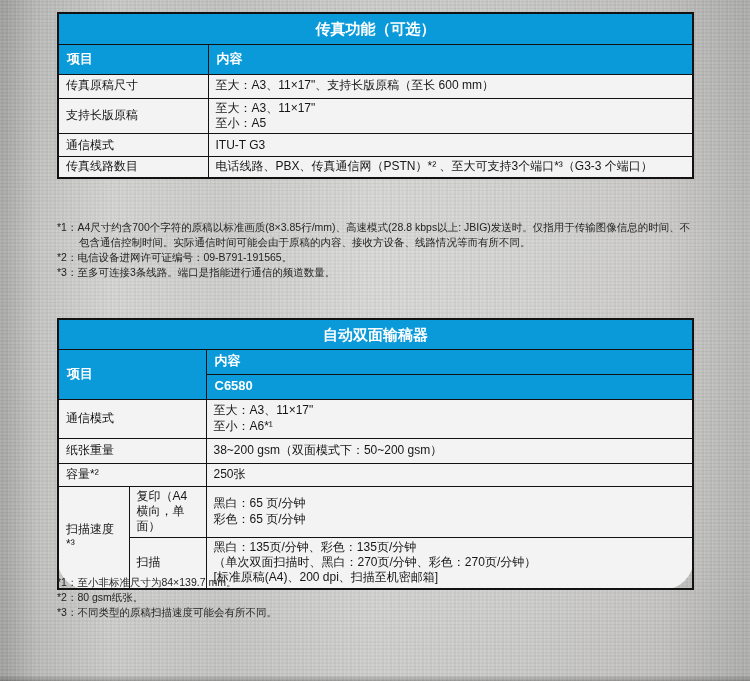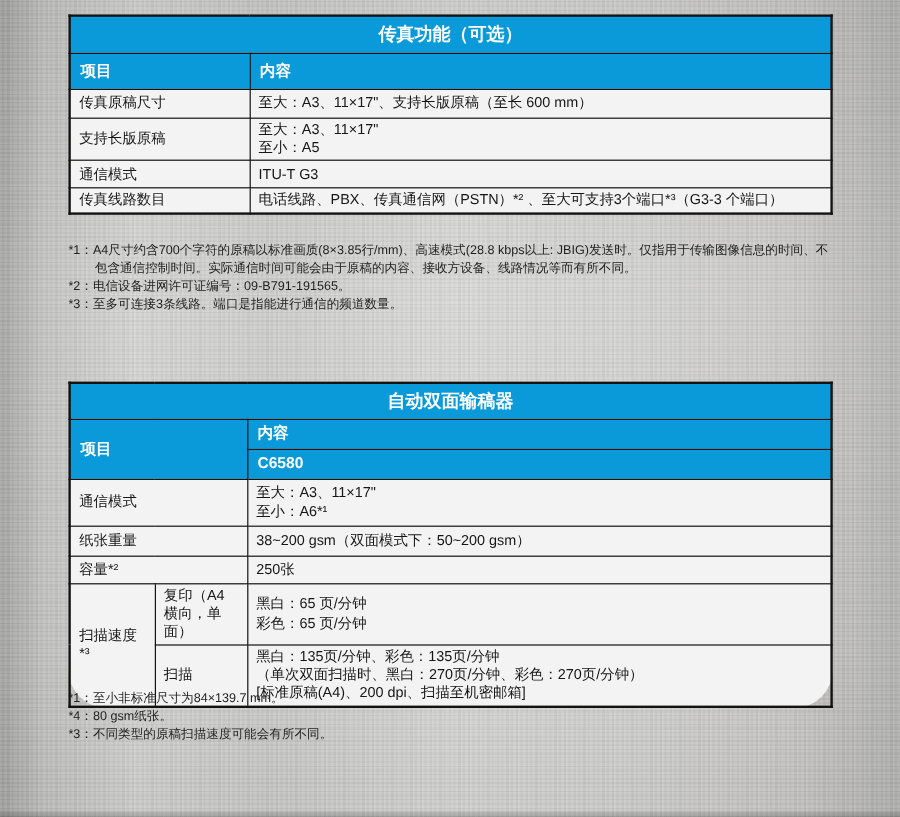--- a/index.html
+++ b/index.html
@@ -44,21 +44,21 @@
   }
   .spec-table td.hcell{
     background:var(--header-blue);color:#fff;
     font-weight:bold;font-size:13px;padding-left:8px;
   }
   .spec-table td.val, .spec-table td.item{white-space:pre-line;}
   .footnotes{
     position:absolute;left:57px;width:640px;
     font-size:10.5px;line-height:15px;color:#1f1f1f;
   }
-  .fn1{top:202px;}
+  .fn1{top:220px;}
   .fn2{top:575px;}
   .fn-line{padding-left:22px;text-indent:-22px;}
 </style>
 </head>
 <body>
 
 <div class="canvas">
 
   <table class="spec-table t1">
     <colgroup>
@@ -140,18 +140,18 @@
         <td class="item">扫描</td>
         <td class="val">黑白：135页/分钟、彩色：135页/分钟
 （单次双面扫描时、黑白：270页/分钟、彩色：270页/分钟）
 [标准原稿(A4)、200 dpi、扫描至机密邮箱]</td>
       </tr>
     </tbody>
   </table>
 
   <div class="footnotes fn2">
     <div class="fn-line">*1：至小非标准尺寸为84×139.7 mm。</div>
-    <div class="fn-line">*4：80 gsm纸张。</div>
+    <div class="fn-line">*2：80 gsm纸张。</div>
     <div class="fn-line">*3：不同类型的原稿扫描速度可能会有所不同。</div>
   </div>
 
   <div class="bottom-edge"></div>
 </div>
 
 </body></html>

